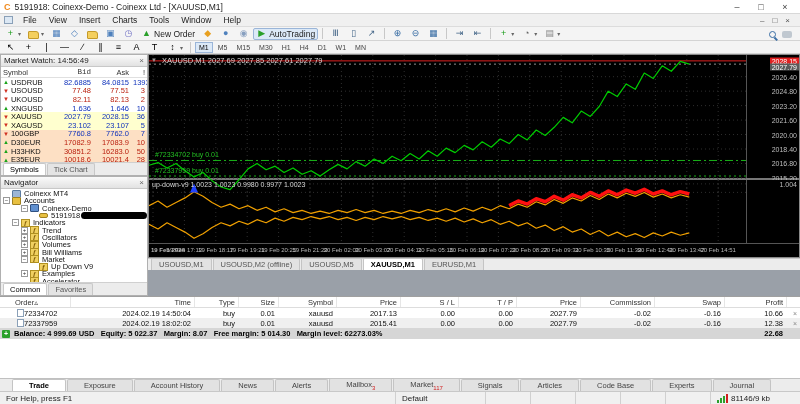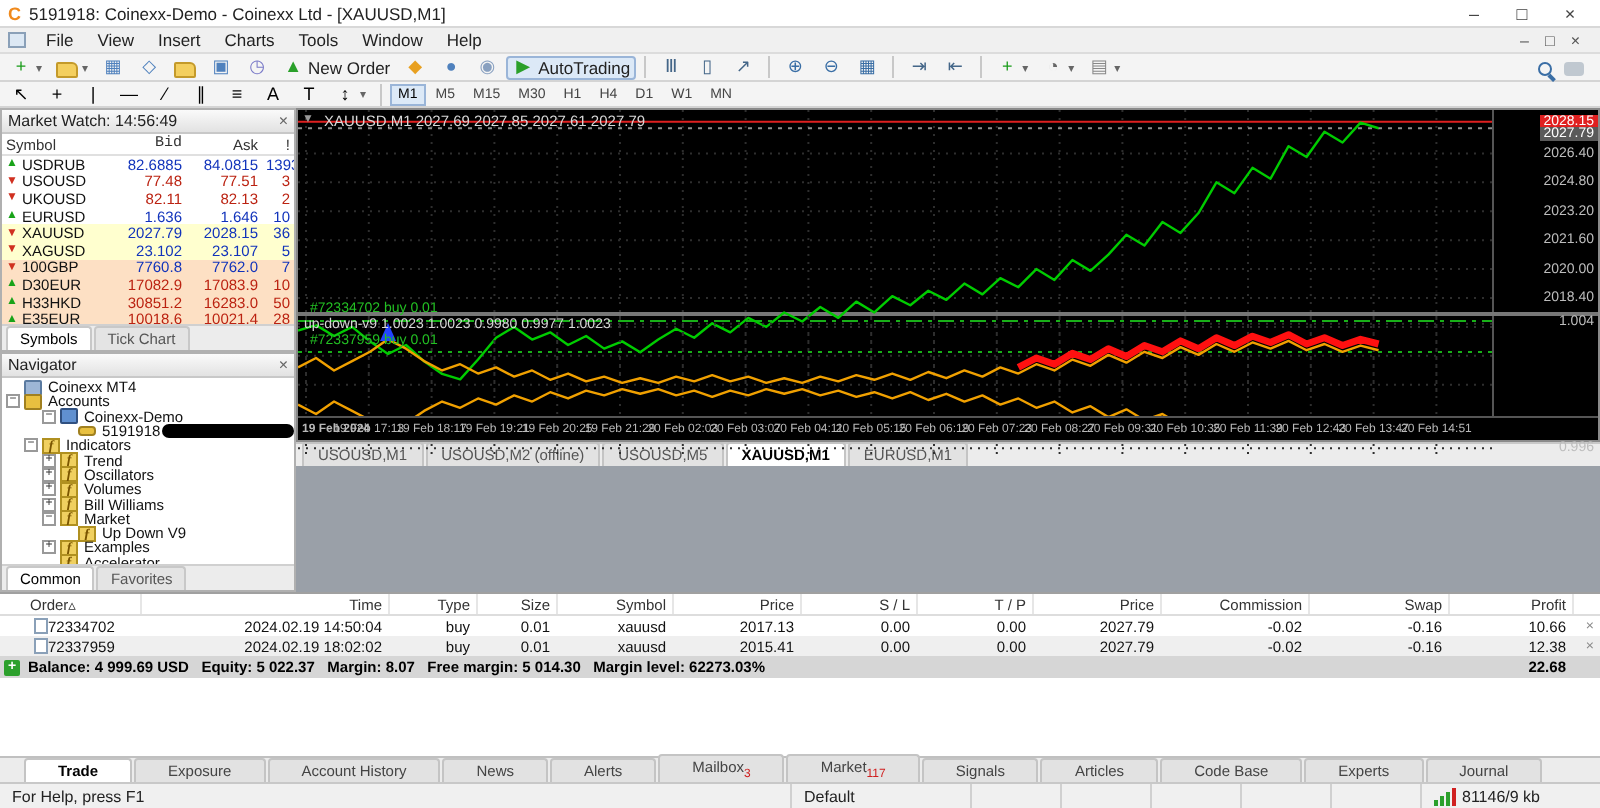--- a/index.html
+++ b/index.html
@@ -67,21 +67,21 @@
   .exsp{width:9px;flex:none;}
   .nico{width:9px;height:8px;display:inline-block;margin-right:3px;flex:none;border-radius:1px;}
   .srv{background:#9db6d6;border:1px solid #5a7aa0;}
   .grp{background:#e8c040;border:1px solid #a08020;}
   .acc{background:#6090d0;border:1px solid #305080;}
   .key{background:#e8c040;border:1px solid #a08020;height:5px;border-radius:2px;}
   .fic{display:inline-block;width:9px;height:8px;background:#f0d060;border:1px solid #b09020;color:#7a5500;font:italic bold 7px "Liberation Serif",serif;line-height:7px;text-align:center;margin-right:3px;flex:none;}
   .redact{display:inline-block;width:66px;height:7px;background:#000;border-radius:4px;margin-left:1px;}
 
   .chartcol{flex:1;display:flex;flex-direction:column;}
-  .chartwrap{height:167px;background:#000;border:1px solid #8a8a8a;position:relative;display:flex;flex-direction:column;}
+  .chartwrap{height:204px;background:#000;border:1px solid #8a8a8a;position:relative;display:flex;flex-direction:column;}
   .pane{position:relative;}
   .pane-main{height:141px;border-bottom:2px solid #777;}
   .pane-ind{height:70px;}
   .plot{position:absolute;left:0;top:0;right:53px;bottom:0;}
   .axis{position:absolute;right:0;top:0;width:53px;bottom:0;background:#000;border-left:1px solid #555;}
   .axlab{position:absolute;right:2px;transform:translateY(-50%);font-size:7px;color:#bdbdbd;white-space:nowrap;}
   .axlab.ask{background:#e02020;color:#fff;padding:0 2px;right:0;z-index:2;}
   .axlab.bid{background:#5a5a5a;color:#fff;padding:0 2px;right:0;z-index:2;}
   .ohlc{position:absolute;left:13px;top:1px;font-size:7.5px;color:#d8d8d8;z-index:3;}
   .chart-menu-arrow{position:absolute;left:2px;top:2px;font-size:6px;color:#999;z-index:3;}
@@ -328,21 +328,21 @@
               <span class="mwarrow down">▼</span>
               <span>UKOUSD</span>
             </span>
             <span class="mwnum b tone-red">82.11</span>
             <span class="mwnum a tone-red">82.13</span>
             <span class="mwnum s tone-red">2</span>
           </div>
           <div class="mwrow">
             <span class="mwsym">
               <span class="mwarrow up">▲</span>
-              <span>EURUSD</span>
+              <span>XNGUSD</span>
             </span>
             <span class="mwnum b tone-blue">1.636</span>
             <span class="mwnum a tone-blue">1.646</span>
             <span class="mwnum s tone-blue">10</span>
           </div>
           <div class="mwrow bg-yellow">
             <span class="mwsym">
               <span class="mwarrow down">▼</span>
               <span>XAUUSD</span>
             </span>

